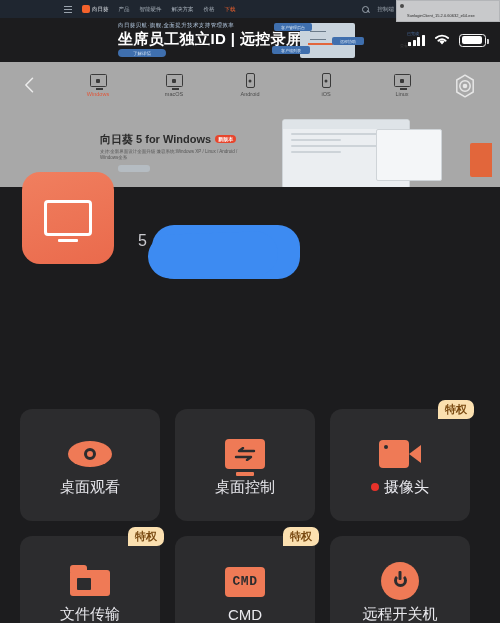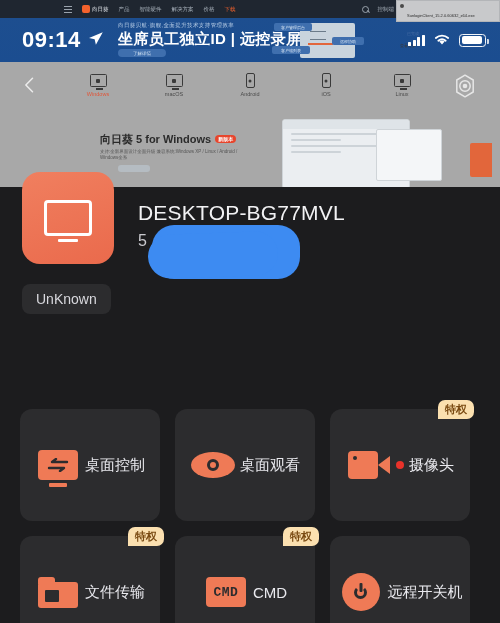--- a/index.html
+++ b/index.html
@@ -155,21 +155,21 @@
   }
 
   .section-title { position:absolute; left: 24px; top: 180px; font-size: 20px; font-weight: bold; color: #f0f0f2; letter-spacing: 1px; }
 
   .grid {
     position:absolute; left: 20px; top: 222px; width: 460px;
     display: grid; grid-template-columns: repeat(3, 140px); gap: 15px;
   }
   .card {
     position: relative; height: 112px; background: #2c2c2e; border-radius: 12px;
-    display:flex; flex-direction: row; align-items:center; justify-content:center; gap: 4px;
+    display:flex; flex-direction: column; align-items:center; justify-content:center; gap: 4px;
   }
   .card-label { font-size: 15px; color: #e9e9ee; display:flex; align-items:center; gap:5px; }
   .reddot { width: 8px; height: 8px; border-radius: 50%; background: #e8322a; display:inline-block; }
   .priv-badge {
     position:absolute; right: -4px; top: -9px; background: #fbe0b0; color: #7a4a12;
     font-size: 11px; padding: 2px 7px; border-radius: 7px 7px 7px 0; font-weight: bold;
   }
   .ico-wrap { width: 46px; height: 40px; display:flex; align-items:center; justify-content:center; }
 
   .ic-monitor { width: 40px; height: 30px; background:#ef7a56; border-radius: 4px; position: relative; }
@@ -229,28 +229,20 @@
     <div class="dl-row">
       <span class="dl-dot"></span>
       <span class="dl-texts">
         <span class="dl-name">SunloginClient_15.2.0.60632_x64.exe</span><br>
         <span class="dl-sub">已完成</span>
       </span>
     </div>
     <div class="dl-more">查看更多</div>
   </div>
 
-  <div class="statusbar">
-    <span class="sb-time">09:14</span>
-    <span class="sb-loc">
-      <svg width="15" height="15" viewBox="0 0 24 24">
-          <path d="M22 2 11 22l-2-9-9-2z" fill="#ffffff"></path>
-        </svg>
-    </span>
-  </div>
 
   <div class="ad">
     <div class="ad-small">向日葵贝航·旗舰,全面提升技术支持管理效率</div>
     <div class="ad-head">坐席员工独立ID | 远控录屏可溯</div>
     <div class="ad-btn">了解详情</div>
     <div class="ad-art">
       <div class="frame"></div>
       <div class="frame-z"></div>
       <div class="frame-line"></div>
       <span class="chip chip-a">客户管理后台</span>
@@ -354,53 +346,51 @@
           <circle cx="13" cy="13" r="5.2" stroke="#e6e6e6" stroke-width="1.5" fill="none"></circle>
           <circle cx="13" cy="13" r="2.3" fill="#e6e6e6"></circle>
         </svg>
       </span>
     </div>
 
     <div class="device">
       <div class="dev-icon">
         <span class="dev-screen"></span>
       </div>
-      <div class="dev-name">DESKTOP-BG77MVL</div>
       <div class="dev-id">5</div>
       <div class="redaction"></div>
-      <div class="unknown-chip">UnKnown</div>
     </div>
 
 
     <div class="grid">
+
+      <div class="card">
+        <span class="ico-wrap">
+          <span class="ic-eye">
+              <i></i>
+            </span>
+        </span>
+        <span class="card-label">桌面观看</span>
+      </div>
 
       <div class="card">
         <span class="ico-wrap">
           <span class="ic-monitor">
             <span class="arr">
               <svg width="24" height="14" viewBox="0 0 24 14">
                 <path d="M21 4H6l4-3" stroke="#2c2c2e" stroke-width="2.4" fill="none" stroke-linecap="round" stroke-linejoin="round"></path>
                 <path d="M3 10h15l-4 3" stroke="#2c2c2e" stroke-width="2.4" fill="none" stroke-linecap="round" stroke-linejoin="round"></path>
               </svg>
             </span>
           </span>
         </span>
         <span class="card-label">桌面控制</span>
       </div>
 
       <div class="card">
-        <span class="ico-wrap">
-          <span class="ic-eye">
-              <i></i>
-            </span>
-        </span>
-        <span class="card-label">桌面观看</span>
-      </div>
-
-      <div class="card">
         <span class="priv-badge">特权</span>
         <span class="ico-wrap">
           <span class="ic-cam">
               <span class="body"></span>
               <span class="dot"></span>
               <span class="lens"></span>
             </span>
         </span>
         <span class="card-label">
           <span class="reddot"></span>

